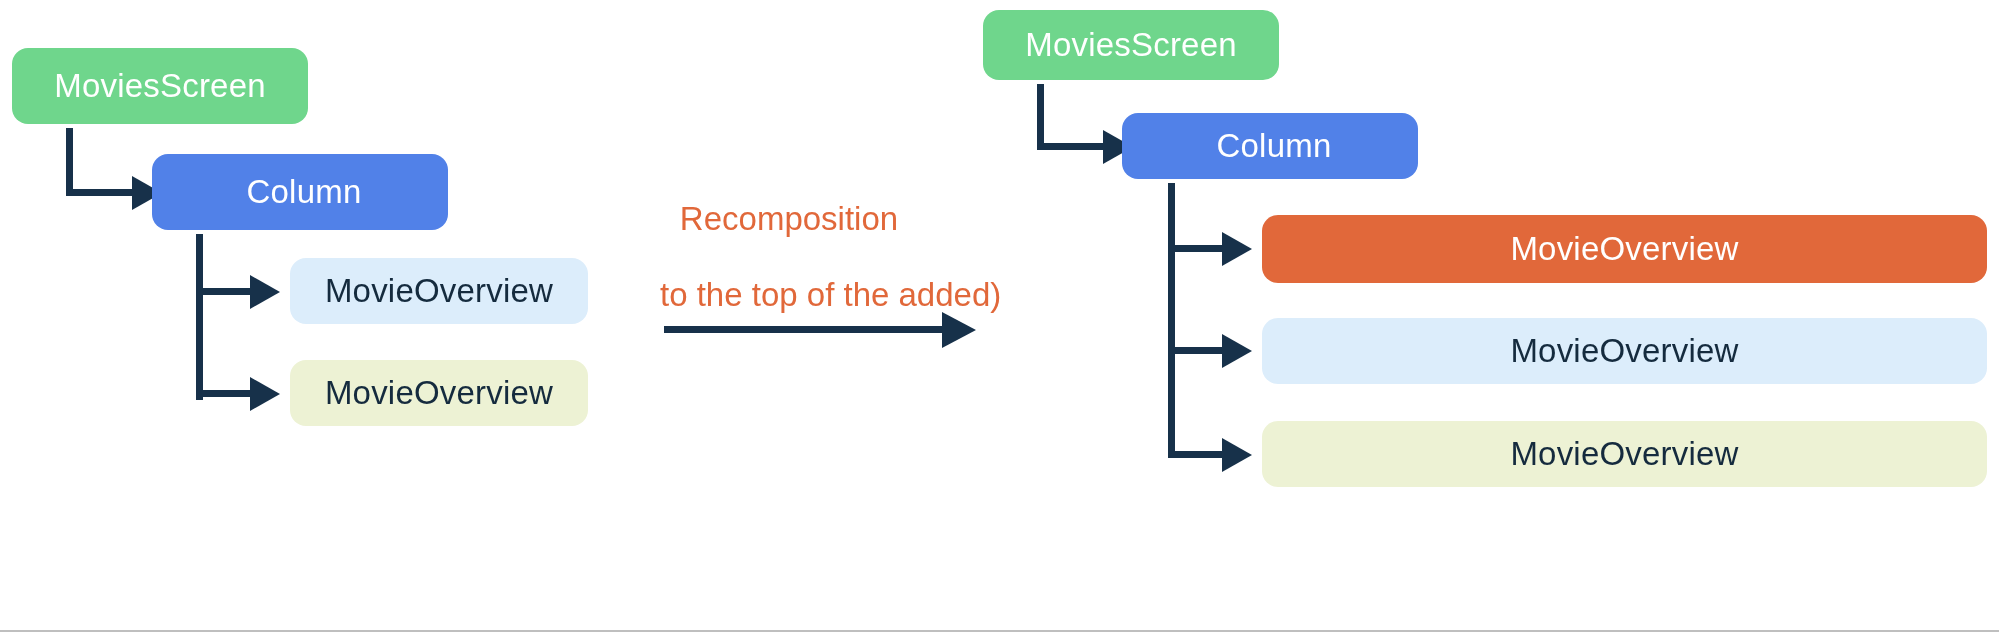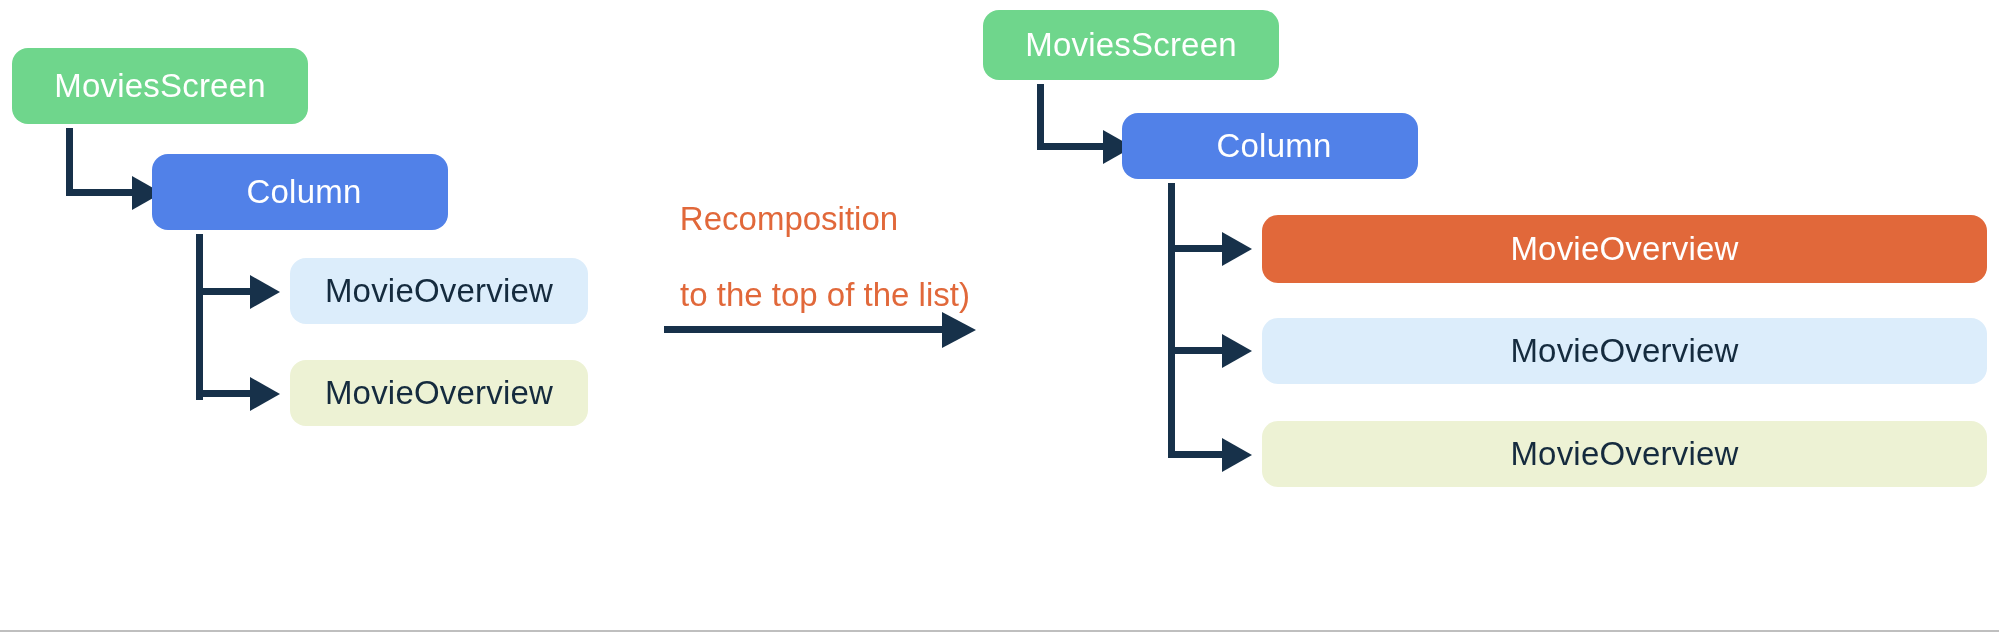--- a/index.html
+++ b/index.html
@@ -109,21 +109,21 @@
 
   <div class="node node-lblue" style="left:290px; top:258px; width:298px; height:66px;">
     <span>MovieOverview</span>
   </div>
 
   <div class="node node-yellow" style="left:290px; top:360px; width:298px; height:66px;">
     <span>MovieOverview</span>
   </div>
 
   <div class="label-center" style="left:624px; top:190px; width:330px;margin-top:8px;">Recomposition</div>
-  <div class="label-center" style="left:660px; top:274px; width:330px;">to the top of the list)</div>
+  <div class="label-center" style="left:660px; top:274px; width:330px;">to the top of the added)</div>
 
   <div class="big-arrow-line" style="left:664px; top:326px; width:280px;"></div>
   <div class="big-arrow-head" style="left:942px; top:312px;"></div>
 
   <div class="node node-green" style="left:983px; top:10px; width:296px; height:70px;">
     <span>MoviesScreen</span>
   </div>
 
   <div class="conn conn-v" style="left:1037px; top:84px; height:66px;"></div>
   <div class="conn conn-h" style="left:1037px; top:143px; width:72px;"></div>

